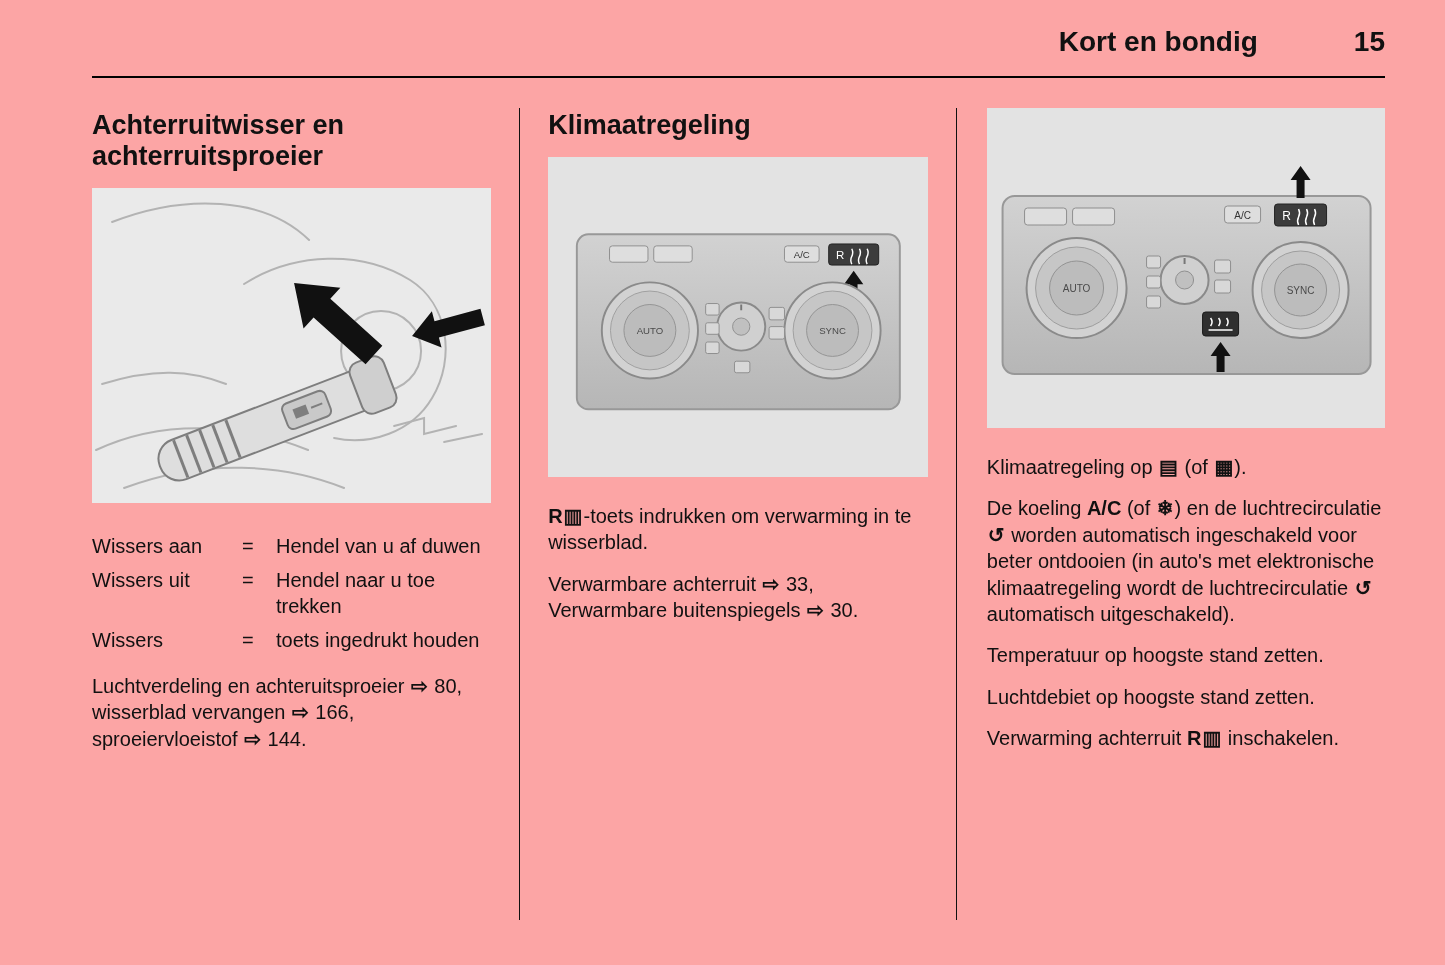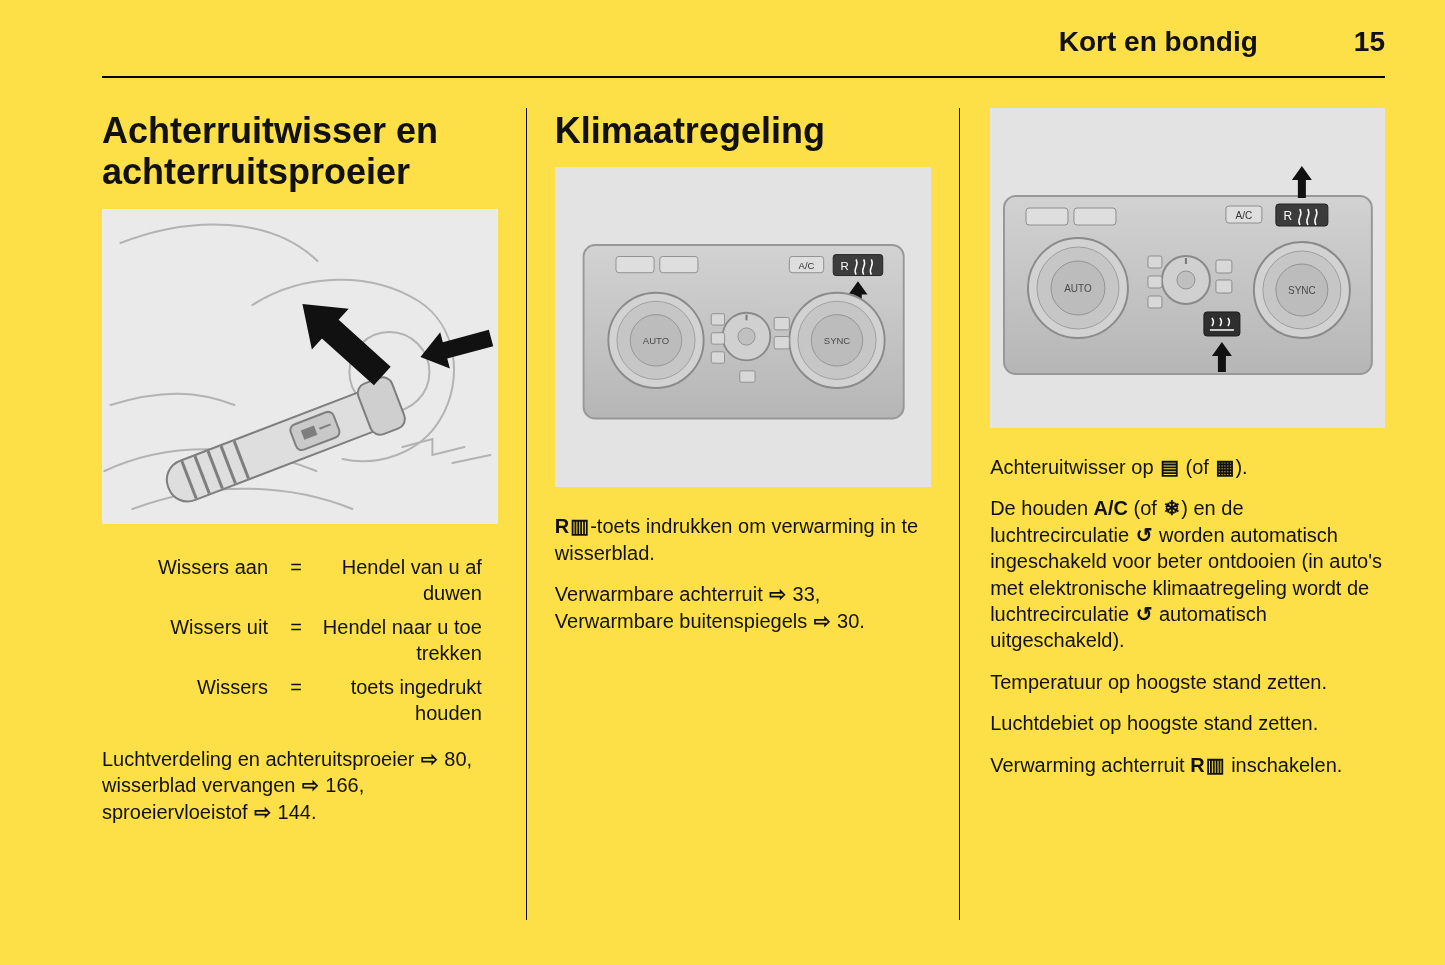--- a/index.html
+++ b/index.html
@@ -1,43 +1,43 @@
 <!DOCTYPE html>
 <html><head>
 <meta charset="utf-8">
 <style>
   html,body{margin:0;padding:0;background:#ffffff;}
   .page{
-    width:1445px;height:965px;background:#fde047;color:#111;
+    width:1445px;height:965px;background:#fca5a5;color:#111;
     font-family:"Liberation Sans", sans-serif;
-    position:relative;overflow:hidden;box-sizing:border-box;padding-left:10px;
+    position:relative;overflow:hidden;box-sizing:border-box;
   }
   .header{
     margin:26px 60px 0 92px;
     display:flex;justify-content:flex-end;align-items:baseline;gap:96px;
     font-size:28px;font-weight:bold;
   }
   .rule{margin:18px 60px 0 92px;border-top:2px solid #000;}
   .content{
     margin:30px 60px 0 92px;height:812px;
     display:grid;grid-template-columns:1fr 1.02fr 1fr;
   }
   .col{min-width:0;}
   .c1{padding-right:28px;border-right:1.5px solid #111;}
   .c2{padding:0 28px;border-right:1.5px solid #111;}
   .c3{padding-left:30px;}
-  h2{font-size:36px;font-weight:bold;line-height:1.15;margin:2px 0 16px;}
+  h2{font-size:27px;font-weight:bold;line-height:1.15;margin:2px 0 16px;}
   h3{font-size:22px;font-weight:bold;line-height:1.2;margin:10px 0 20px;}
   p.body{font-size:20px;line-height:1.32;margin:0 0 15px;}
   .fig{margin:0 0 26px;background:#eaeaea;}
   .fig svg{display:block;width:100%;height:100%;}
   .fig1{height:315px;}
   .fig2{height:320px;background:#e3e3e3;}
   .fig3{height:320px;background:#e3e3e3;}
-  .deftable{margin:30px 16px 20px;font-size:20px;line-height:1.3;text-align:right;}
+  .deftable{margin:30px 0 20px;font-size:20px;line-height:1.3;}
   .drow{display:grid;grid-template-columns:150px 34px 1fr;margin-bottom:8px;}
   .b{font-weight:bold;}
   .sym{font-weight:bold;padding:0 1px;}
   .knob-label{font-family:"Liberation Sans", sans-serif;}
 </style>
 </head>
 <body>
 
 <div class="page">
 
@@ -222,21 +222,21 @@
               <path d="M222 210 q3 4 0 8"></path>
               <path d="M230 210 q3 4 0 8"></path>
               <path d="M238 210 q3 4 0 8"></path>
               <path d="M220 222 L244 222"></path>
             </g>
           </g>
           <path d="M232 234 L222 248 L228 248 L228 264 L236 264 L236 248 L242 248 Z" fill="#111"></path>
         </svg>
       </figure>
 
-      <p class="body"><span>Achteruitwisser op </span><span class="sym">▤</span><span> (of </span><span class="sym">▦</span><span>).</span></p>
-      <p class="body"><span>De houden </span><span class="b">A/C</span><span> (of </span><span class="sym">❄</span><span>) en de luchtrecirculatie </span><span class="sym">↺</span><span> worden automatisch ingeschakeld voor beter ontdooien (in auto's met elektronische klimaatregeling wordt de luchtrecirculatie </span><span class="sym">↺</span><span> automatisch uitgeschakeld).</span></p>
+      <p class="body"><span>Klimaatregeling op </span><span class="sym">▤</span><span> (of </span><span class="sym">▦</span><span>).</span></p>
+      <p class="body"><span>De koeling </span><span class="b">A/C</span><span> (of </span><span class="sym">❄</span><span>) en de luchtrecirculatie </span><span class="sym">↺</span><span> worden automatisch ingeschakeld voor beter ontdooien (in auto's met elektronische klimaatregeling wordt de luchtrecirculatie </span><span class="sym">↺</span><span> automatisch uitgeschakeld).</span></p>
       <p class="body"><span>Temperatuur op hoogste stand zetten.</span></p>
       <p class="body"><span>Luchtdebiet op hoogste stand zetten.</span></p>
       <p class="body"><span>Verwarming achterruit </span><span class="b">R</span><span class="sym">▥</span><span> inschakelen.</span></p>
     </section>
 
   </div>
 </div>
 
 </body></html>

